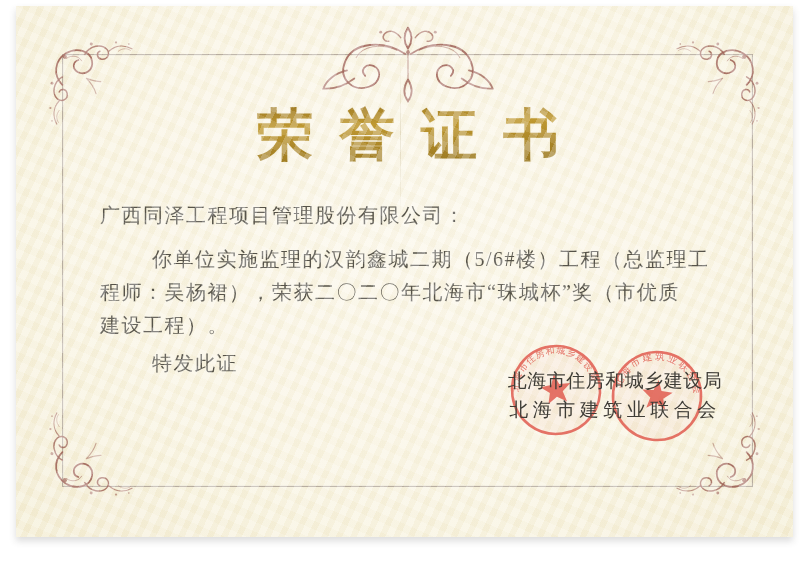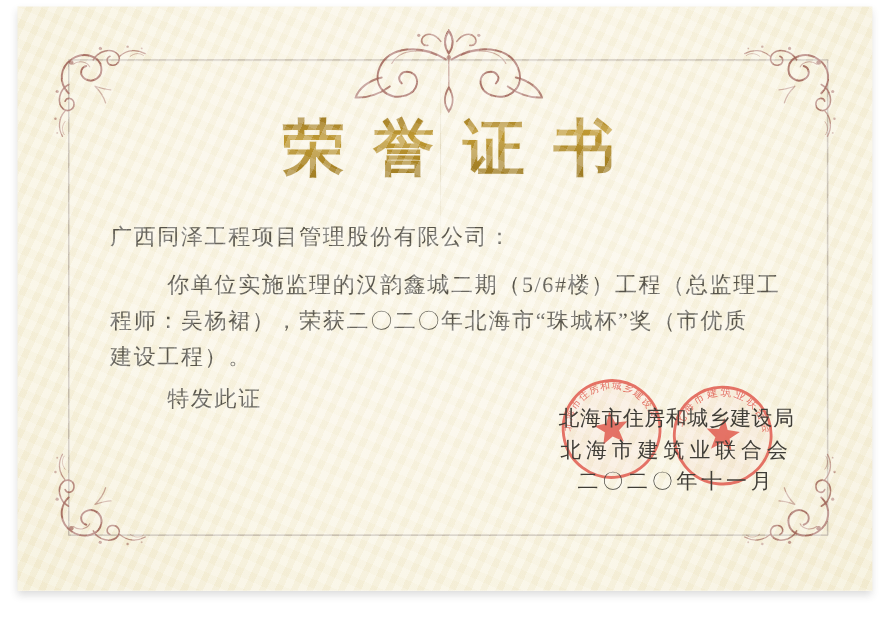--- a/index.html
+++ b/index.html
@@ -168,17 +168,16 @@
         <polygon points="0,-16 4,-5.5 15.2,-4.9 6.5,2.1 9.4,12.9 0,6.8 -9.4,12.9 -6.5,2.1 -15.2,-4.9 -4,-5.5" fill="#e0564a"></polygon>
         <text font-size="10" fill="#df5549" letter-spacing="2">
           <textPath href="#arcR" startOffset="50%" text-anchor="middle">北海市建筑业联合会</textPath>
         </text>
       </svg>
     </div>
 
     <div class="issuer-block">
       <div class="issuer-line-1">北海市住房和城乡建设局</div>
       <div class="issuer-line-2">北海市建筑业联合会</div>
-      <div class="issuer-date">二〇二〇年十一月</div>
     </div>
 
   </div>
 </div>
 
 </body></html>

